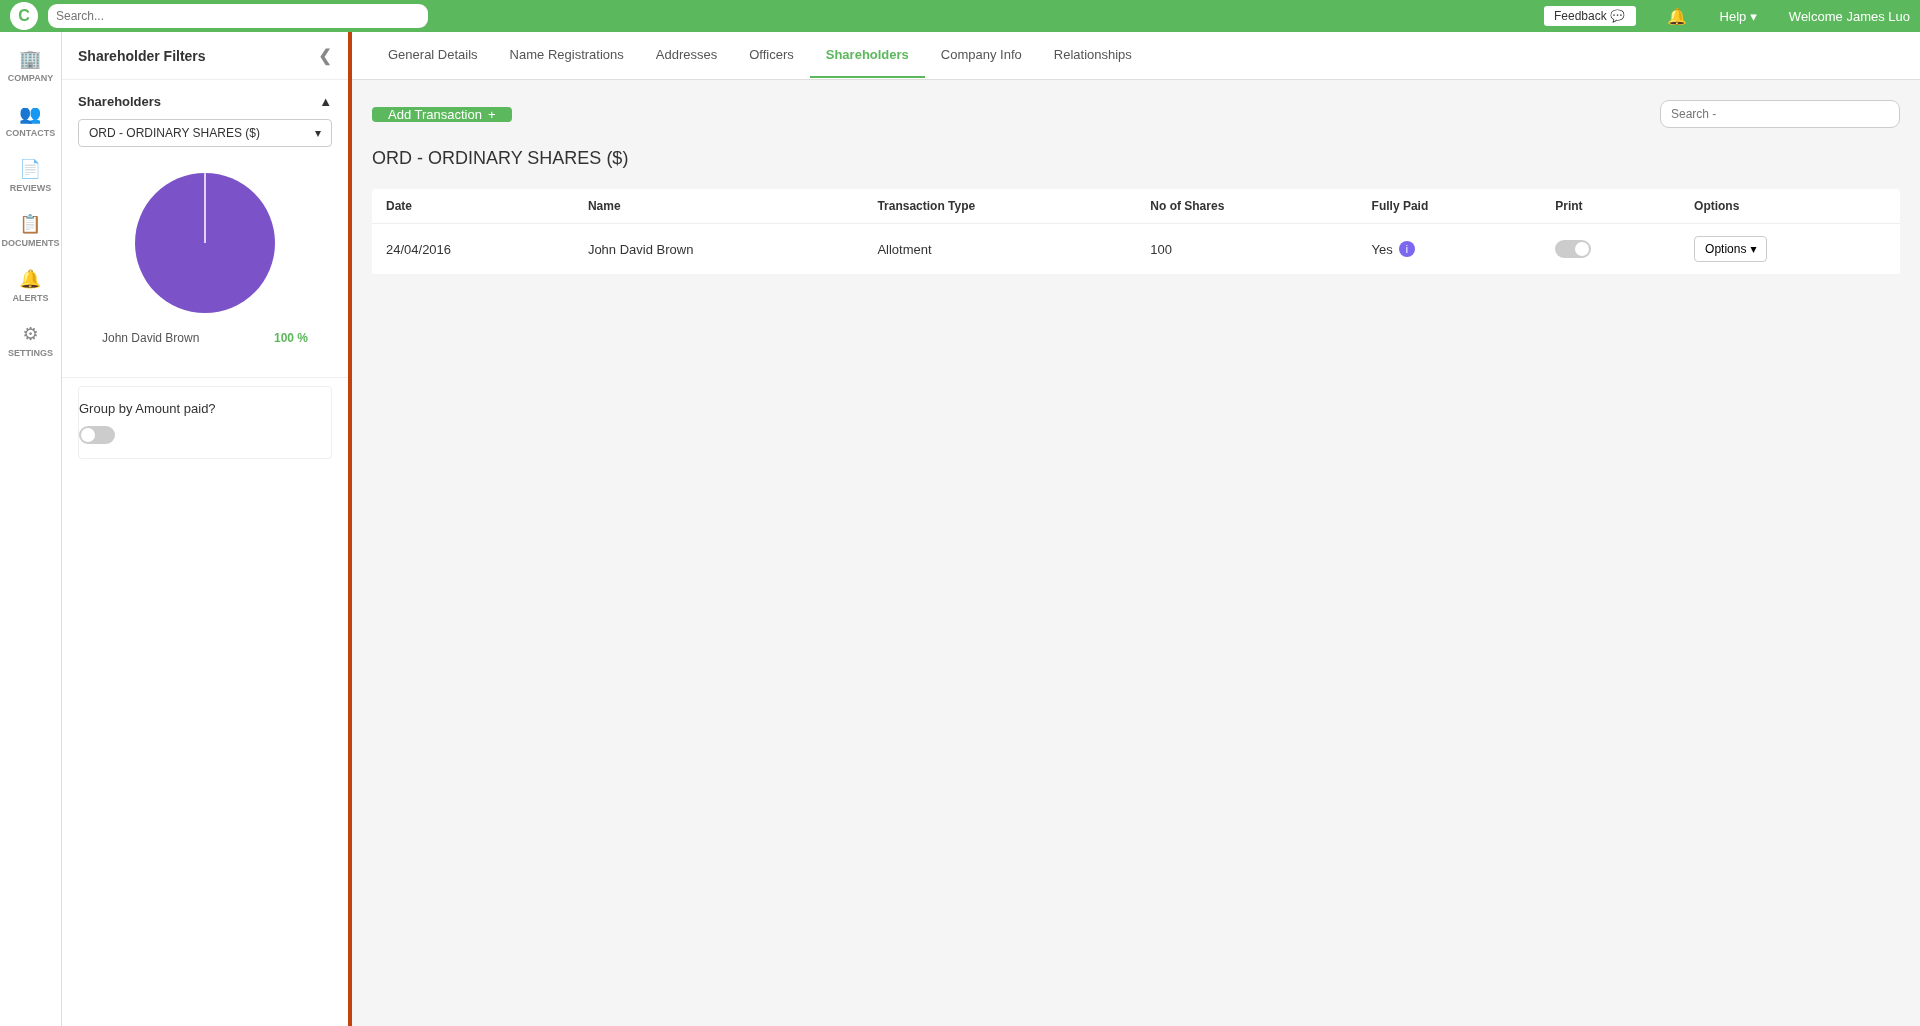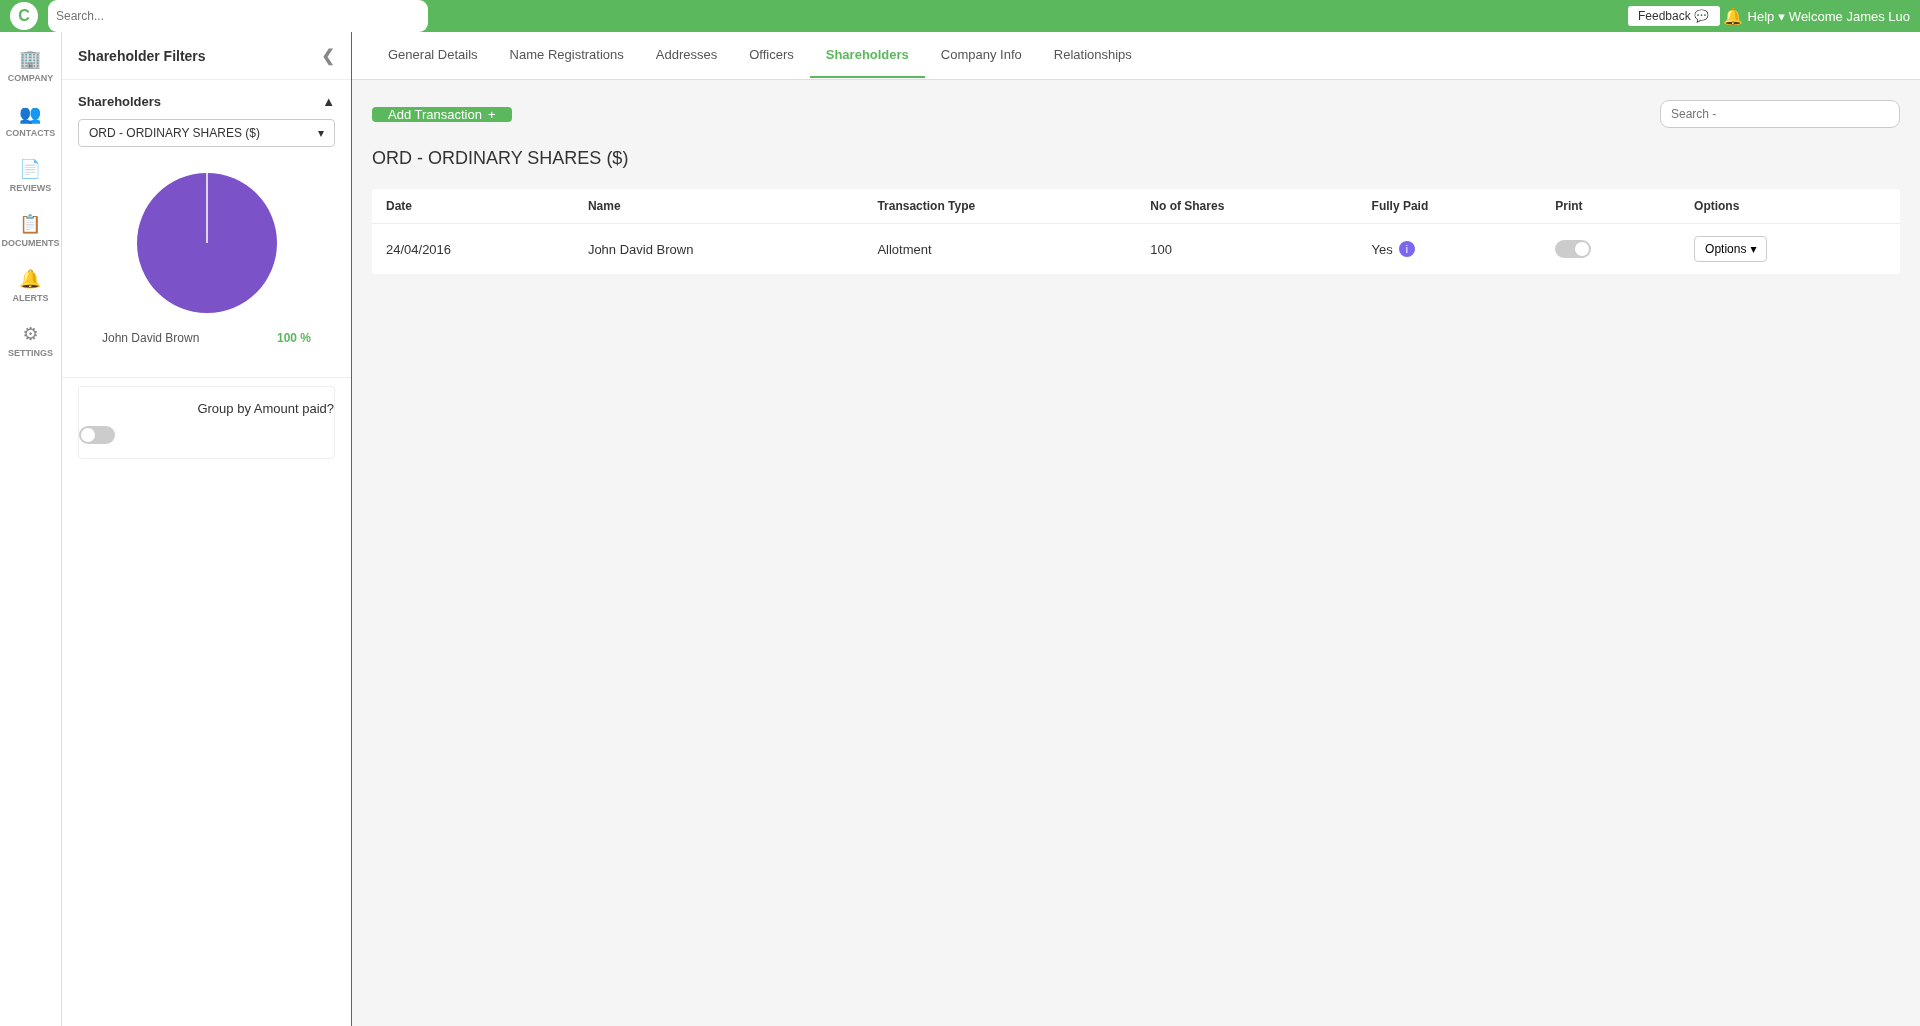--- a/index.html
+++ b/index.html
@@ -21,29 +21,29 @@
       display: flex; align-items: center; justify-content: center;
       font-weight: bold; color: #5cb85c; font-size: 16px;
       flex-shrink: 0;
     }
     .topbar-search {
       flex: 1;
       max-width: 380px;
       height: 24px;
       border: none;
       border-radius: 9px;
-      padding: 16px 8px;
+      padding: 8px 8px;
       font-size: 12px;
       outline: none;
     }
     .topbar-right {
       margin-left: auto;
       display: flex;
       align-items: center;
-      gap: 4px;
+      gap: 32px;
       color: #fff;
       font-size: 13px;
     }
     .topbar-feedback {
       background: #fff;
       color: #333;
       border: none;
       border-radius: 3px;
       padding: 3px 10px;
       font-size: 12px;
@@ -87,24 +87,23 @@
     .sidebar-icon {
       font-size: 18px;
       color: #888;
     }
     .sidebar-label { font-size: 9px; color: #888; text-transform: uppercase; font-weight: bold; }
 
     
     .filter-panel {
       width: 290px;
       background: #fff;
-      border-right: 1px solid #c2410c;
+      border-right: 4px solid #c2410c;
       flex-shrink: 0;
       overflow-y: auto;
-      text-align: right;
     }
     .filter-header {
       display: flex;
       align-items: center;
       justify-content: space-between;
       padding: 14px 16px;
       border-bottom: 1px solid #eee;
       font-size: 14px;
       font-weight: bold;
       color: #333;

